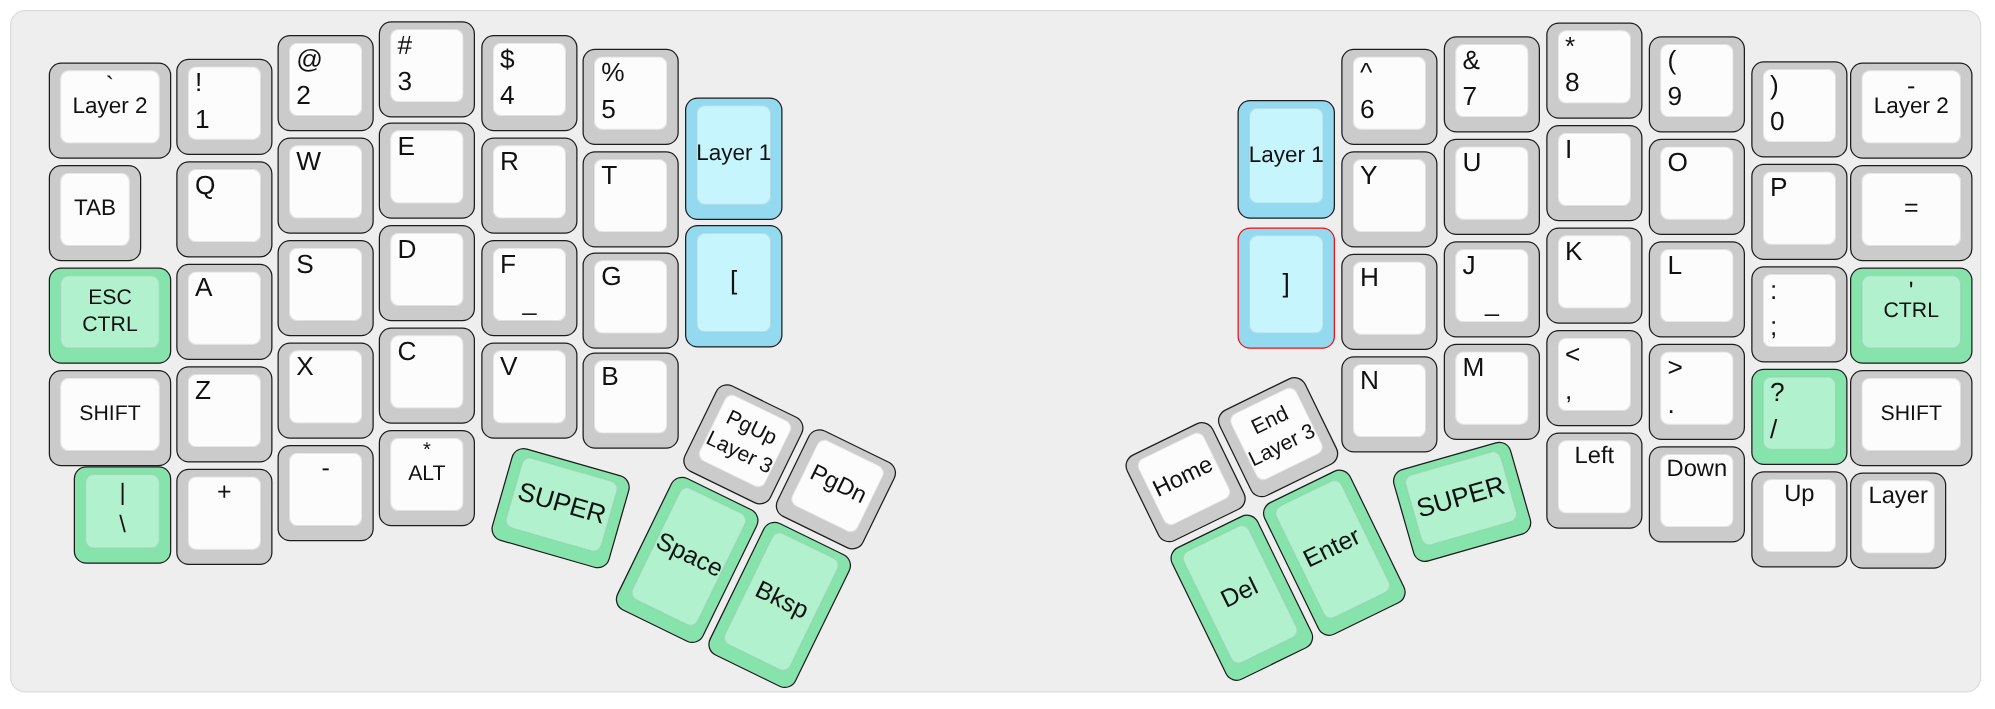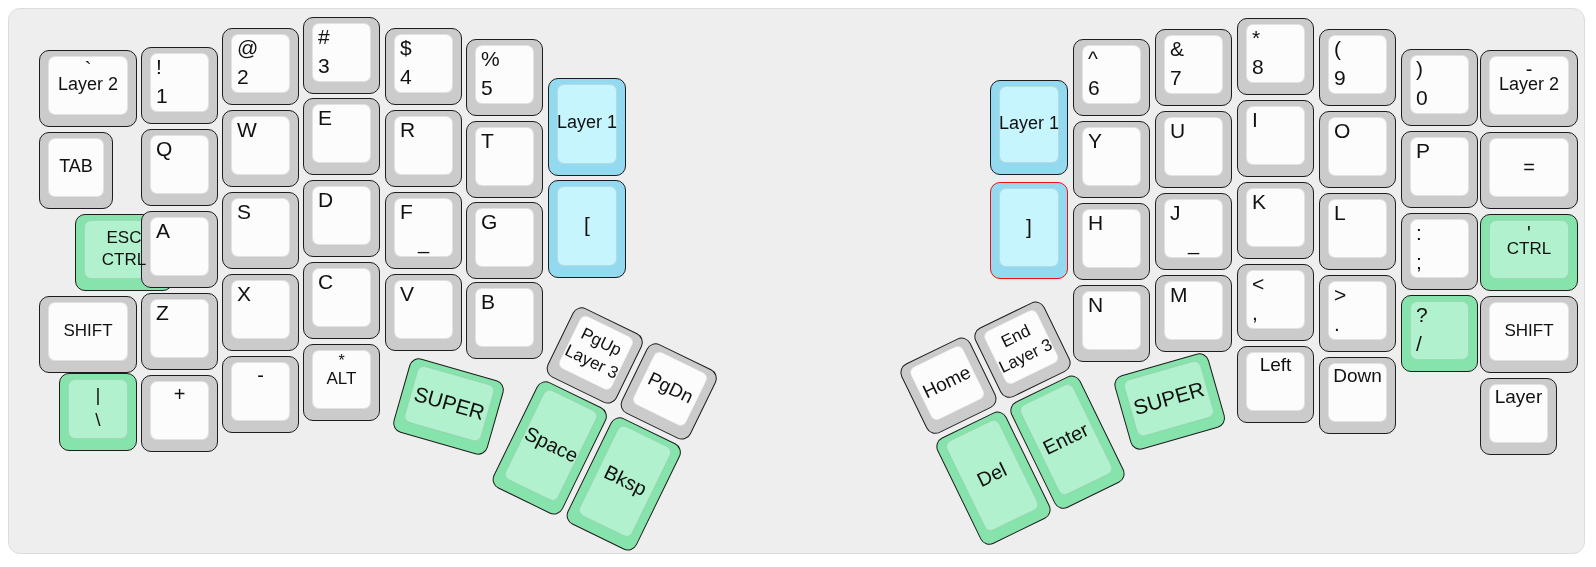--- a/index.html
+++ b/index.html
@@ -33,21 +33,21 @@
   <div id="panel"></div>
 <div class="key white" style="left: 39px; top: 50px; width: 98px; height: 77px;">
       <div class="cap"></div>
       <span class="legend pos-tc">`</span>
       <span class="legend pos-c" style="font-size: 18px;">Layer 2</span>
     </div>
     <div class="key white" style="left: 39px; top: 132px; width: 74px; height: 77px;">
       <div class="cap"></div>
       <span class="legend pos-c" style="font-size: 18px;">TAB</span>
     </div>
-    <div class="key green" style="left: 39px; top: 214px; width: 98px; height: 77px; margin-left: 36px;">
+    <div class="key green" style="left: 39px; top: 214px; width: 98px; height: 77px;">
       <div class="cap"></div>
       <span class="legend pos-c" style="font-size: 17px;">ESC
 CTRL</span>
     </div>
     <div class="key white" style="left: 39px; top: 296px; width: 98px; height: 77px;">
       <div class="cap"></div>
       <span class="legend pos-c" style="font-size: 17px;">SHIFT</span>
     </div>
     <div class="key green" style="left: 59px; top: 373px; width: 78px; height: 78px;">
       <div class="cap"></div>
@@ -280,20 +280,24 @@
     </div>
     <div class="key white" style="left: 1401px; top: 213px; width: 77px; height: 77px;">
       <div class="cap"></div>
       <span class="legend pos-tl">:</span>
       <span class="legend pos-bl">;</span>
     </div>
     <div class="key green" style="left: 1401px; top: 295px; width: 77px; height: 77px;">
       <div class="cap"></div>
       <span class="legend pos-tl">?</span>
       <span class="legend pos-bl">/</span>
+    </div>
+    <div class="key white" style="left: 1401px; top: 377px; width: 77px; height: 77px;">
+      <div class="cap"></div>
+      <span class="legend pos-tc" style="font-size: 19px;">Up</span>
     </div>
     <div class="key white" style="left: 1480px; top: 50px; width: 98px; height: 77px;">
       <div class="cap"></div>
       <span class="legend pos-tc">-</span>
       <span class="legend pos-c" style="font-size: 18px;">Layer 2</span>
     </div>
     <div class="key white" style="left: 1480px; top: 132px; width: 98px; height: 77px;">
       <div class="cap"></div>
       <span class="legend pos-c" style="font-size: 20px;">=</span>
     </div>

